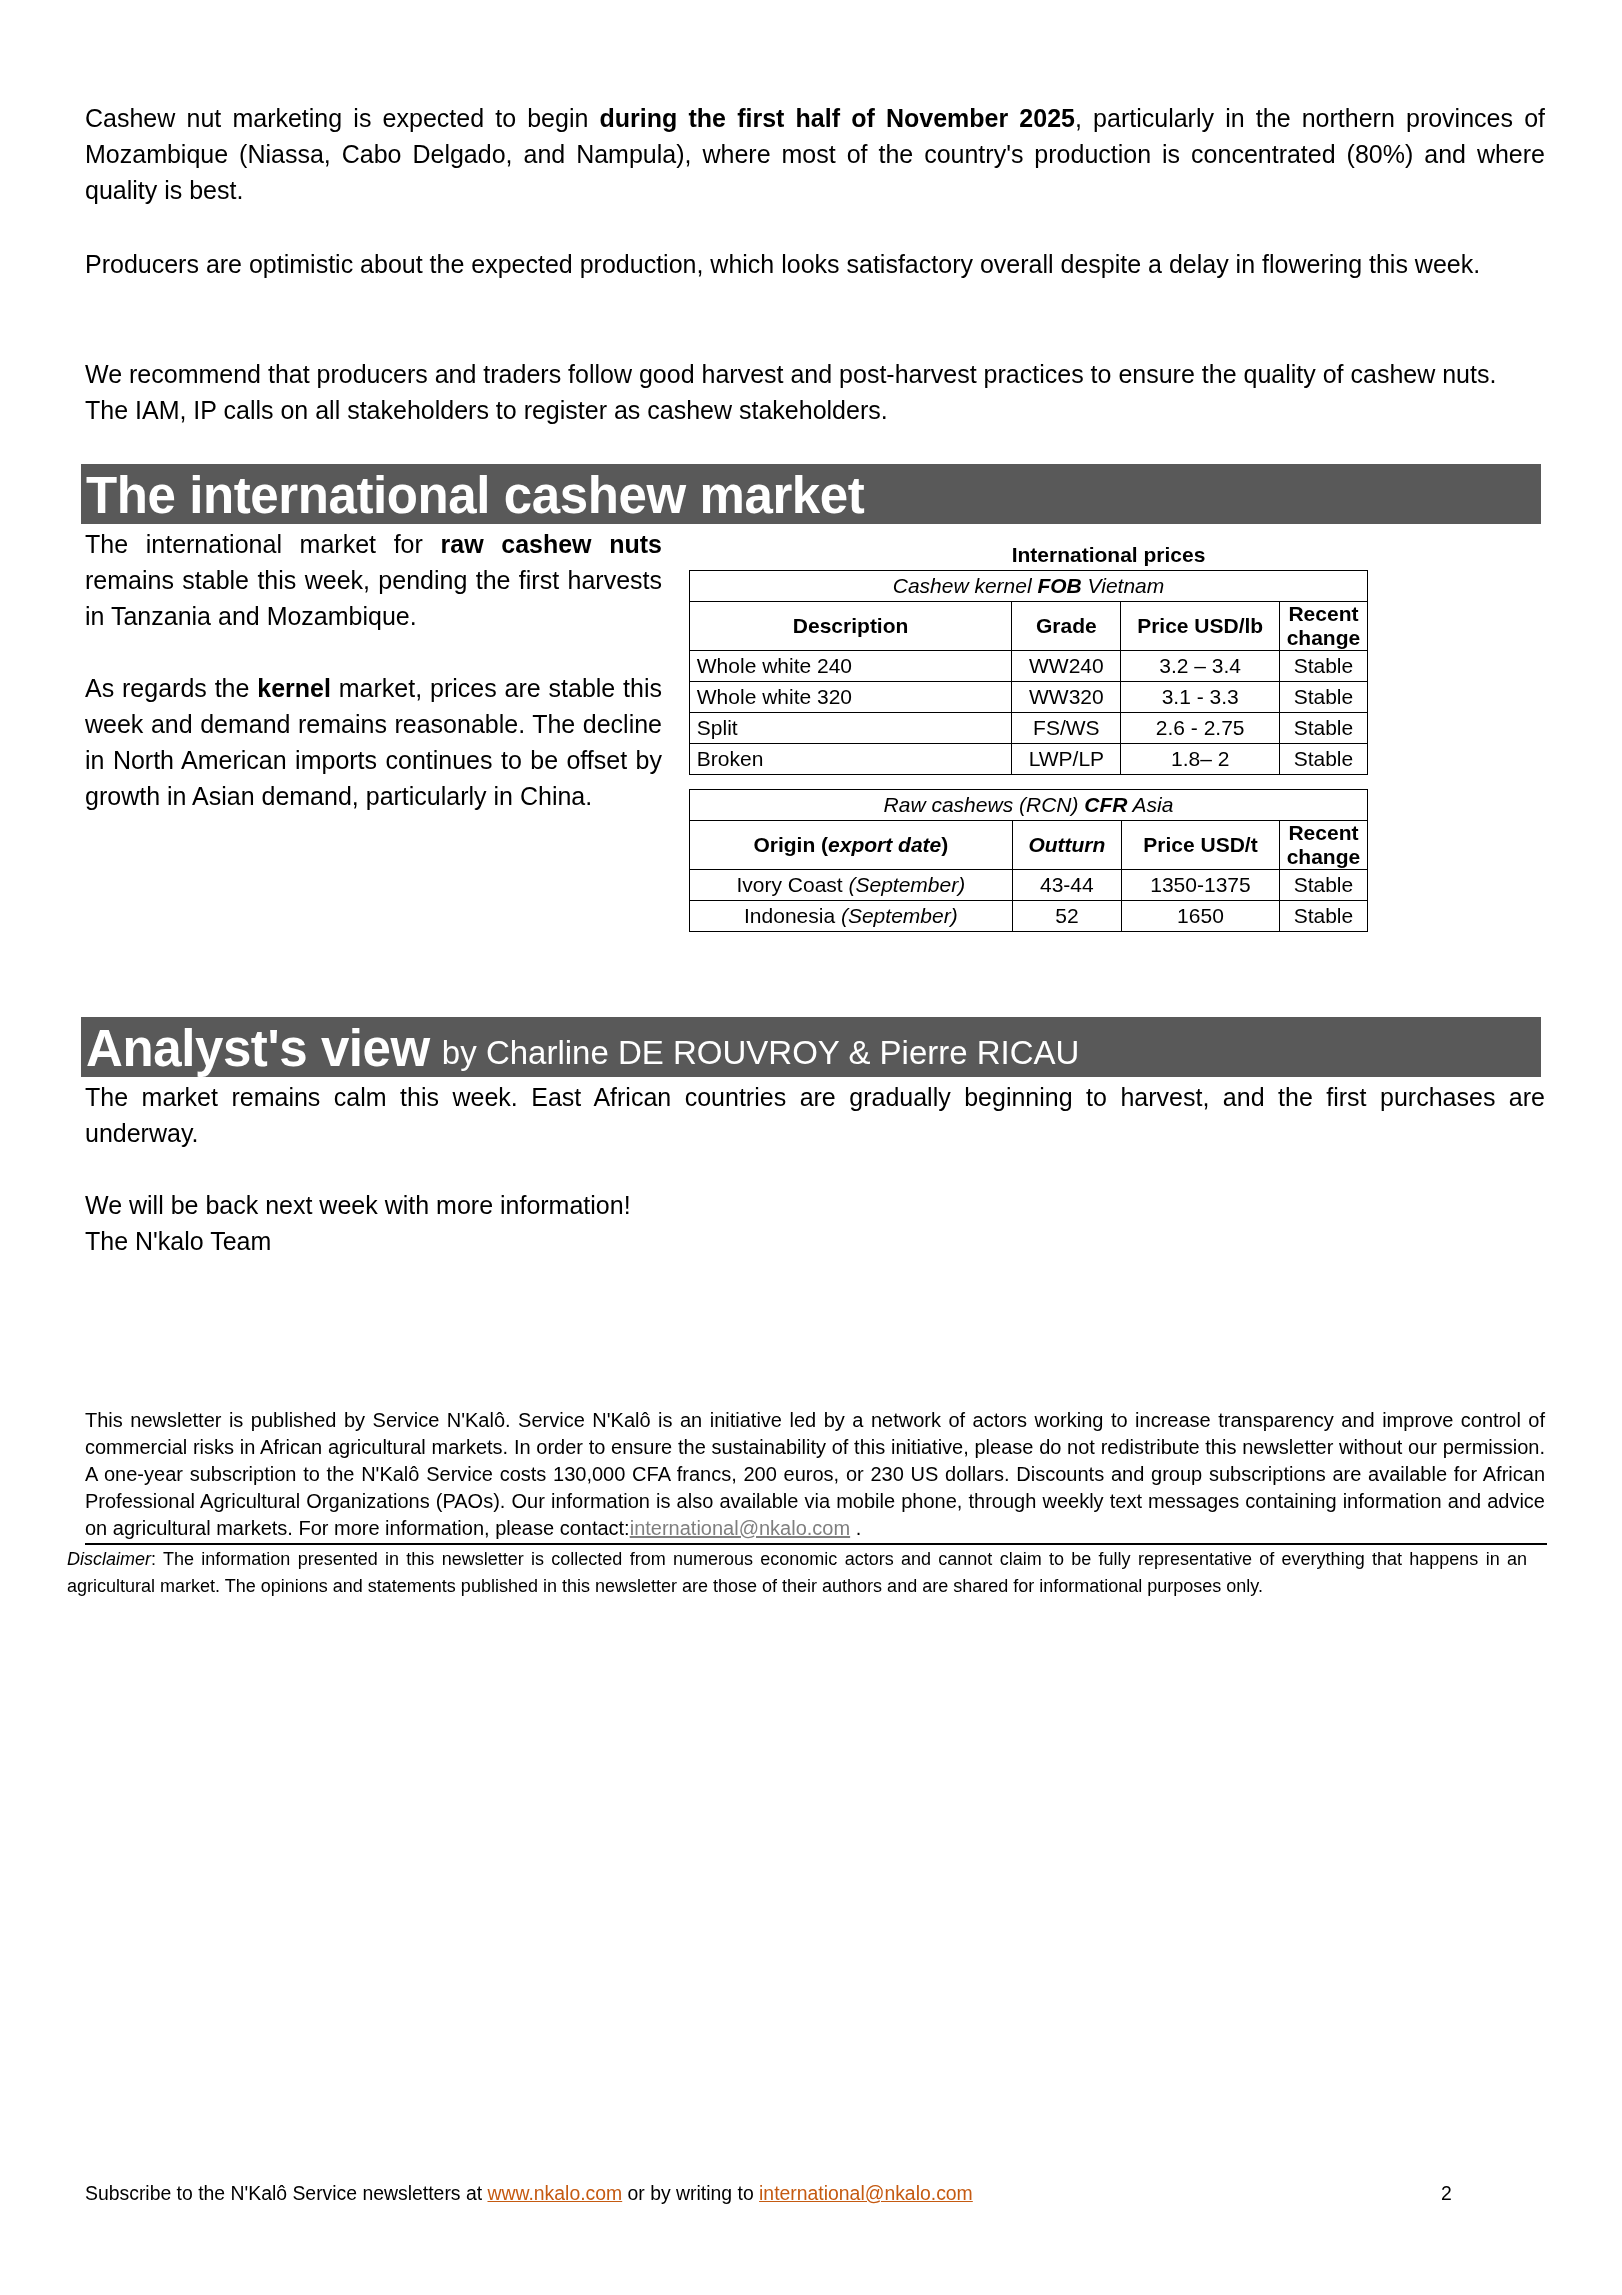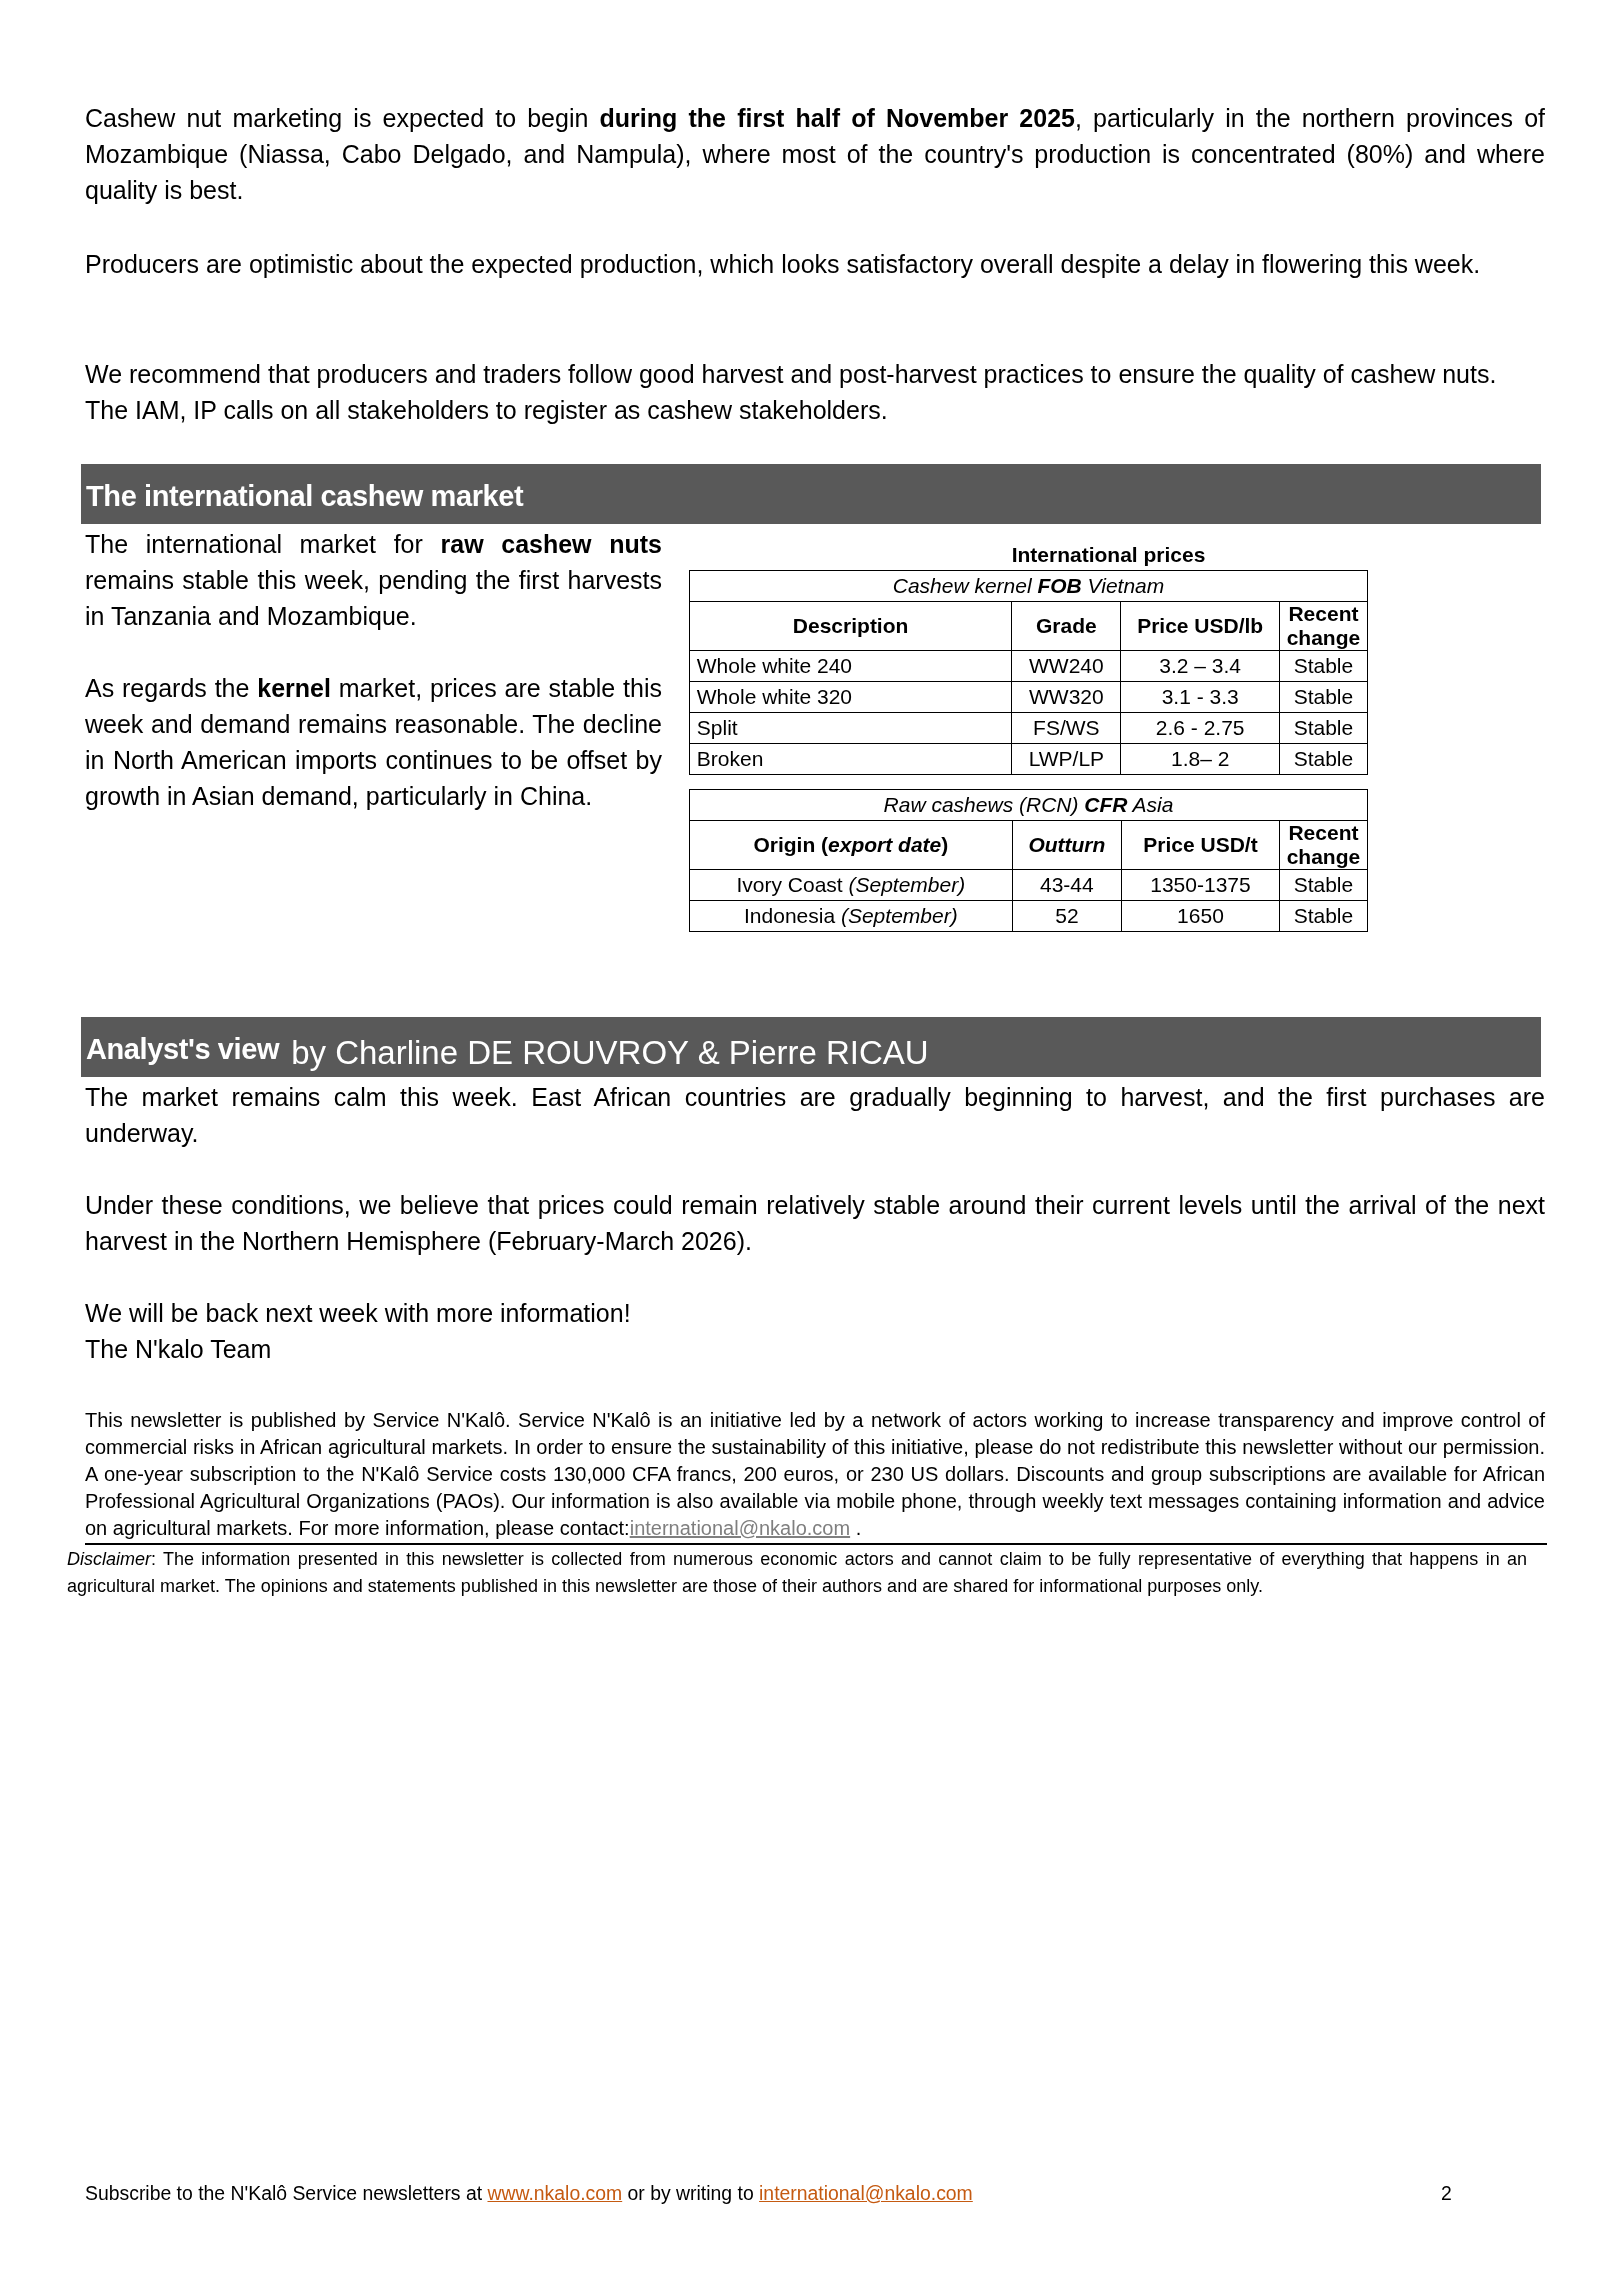--- a/index.html
+++ b/index.html
@@ -13,21 +13,21 @@
   .p1 { left: 85px; top: 100px; width: 1460px; }
   .p2 { left: 85px; top: 246px; width: 1460px; }
   .p3 { left: 85px; top: 356px; width: 1460px; text-align: left; }
 
   .section-bar {
     background: #595959; color: #fff; left: 81px; width: 1460px; height: 60px;
     box-sizing: border-box; padding-left: 5px; display: flex; align-items: flex-end;
   }
   .bar1 { top: 464px; }
   .bar2 { top: 1017px; }
-  .bar-title { font-size: 29px; font-weight: bold; line-height: 56px; white-space: nowrap; letter-spacing: -0.4px; }
+  .bar-title { font-size: 51px; font-weight: bold; line-height: 56px; white-space: nowrap; letter-spacing: -0.4px; }
   .bar-sub { font-size: 33px; font-weight: normal; margin-left: 12px; line-height: 49px; }
 
   .left-col { left: 85px; top: 526px; width: 577px; }
   .left-col .para { margin-bottom: 36px; }
 
   .intl-title { left: 689px; top: 543px; width: 839px; text-align: center; font-size: 21px; font-weight: bold; }
 
   table.price { position: absolute; left: 689px; width: 679px; border-collapse: collapse; font-size: 21px; }
   table.price td, table.price th { border: 1.7px solid #000; padding: 0 6.8px; height: 30px; }
   table.price th { font-weight: bold; text-align: center; }
@@ -134,21 +134,20 @@
 </tbody>
   </table>
 
 <div class="abs section-bar bar2">
   <span class="bar-title">Analyst's view</span>
   <span class="bar-sub">by Charline DE ROUVROY &amp; Pierre RICAU</span>
 </div>
 
 <div class="abs body-text analyst">
   <p class="para">The market remains calm this week. East African countries are gradually beginning to harvest, and the first purchases are underway.</p>
-  <p class="para">Under these conditions, we believe that prices could remain relatively stable around their current levels until the arrival of the next harvest in the Northern Hemisphere (February-March 2026).</p>
   <p class="signoff">We will be back next week with more information!</p>
   <p class="signoff">The N'kalo Team</p>
 </div>
 
 <div class="abs notice"><span>This newsletter is published by Service N'Kalô. Service N'Kalô is an initiative led by a network of actors working to increase transparency and improve control of commercial risks in African agricultural markets. In order to ensure the sustainability of this initiative, please do not redistribute this newsletter without our permission. A one-year subscription to the N'Kalô Service costs 130,000 CFA francs, 200 euros, or 230 US dollars. Discounts and group subscriptions are available for African Professional Agricultural Organizations (PAOs). Our information is also available via mobile phone, through weekly text messages containing information and advice on agricultural markets. For more information, please contact:</span><a class="notice-link">international@nkalo.com</a><span> .</span></div>
 <div class="abs rule"></div>
 <div class="abs disclaimer"><i>Disclaimer</i><span>: The information presented in this newsletter is collected from numerous economic actors and cannot claim to be fully representative of everything that happens in an agricultural market. The opinions and statements published in this newsletter are those of their authors and are shared for informational purposes only.</span></div>
 
 <div class="abs footer"><span>Subscribe to the N'Kalô Service newsletters at </span><a class="footer-link">www.nkalo.com</a><span> or by writing to </span><a class="footer-link">international@nkalo.com</a></div>
 <div class="abs pagenum">2</div>

